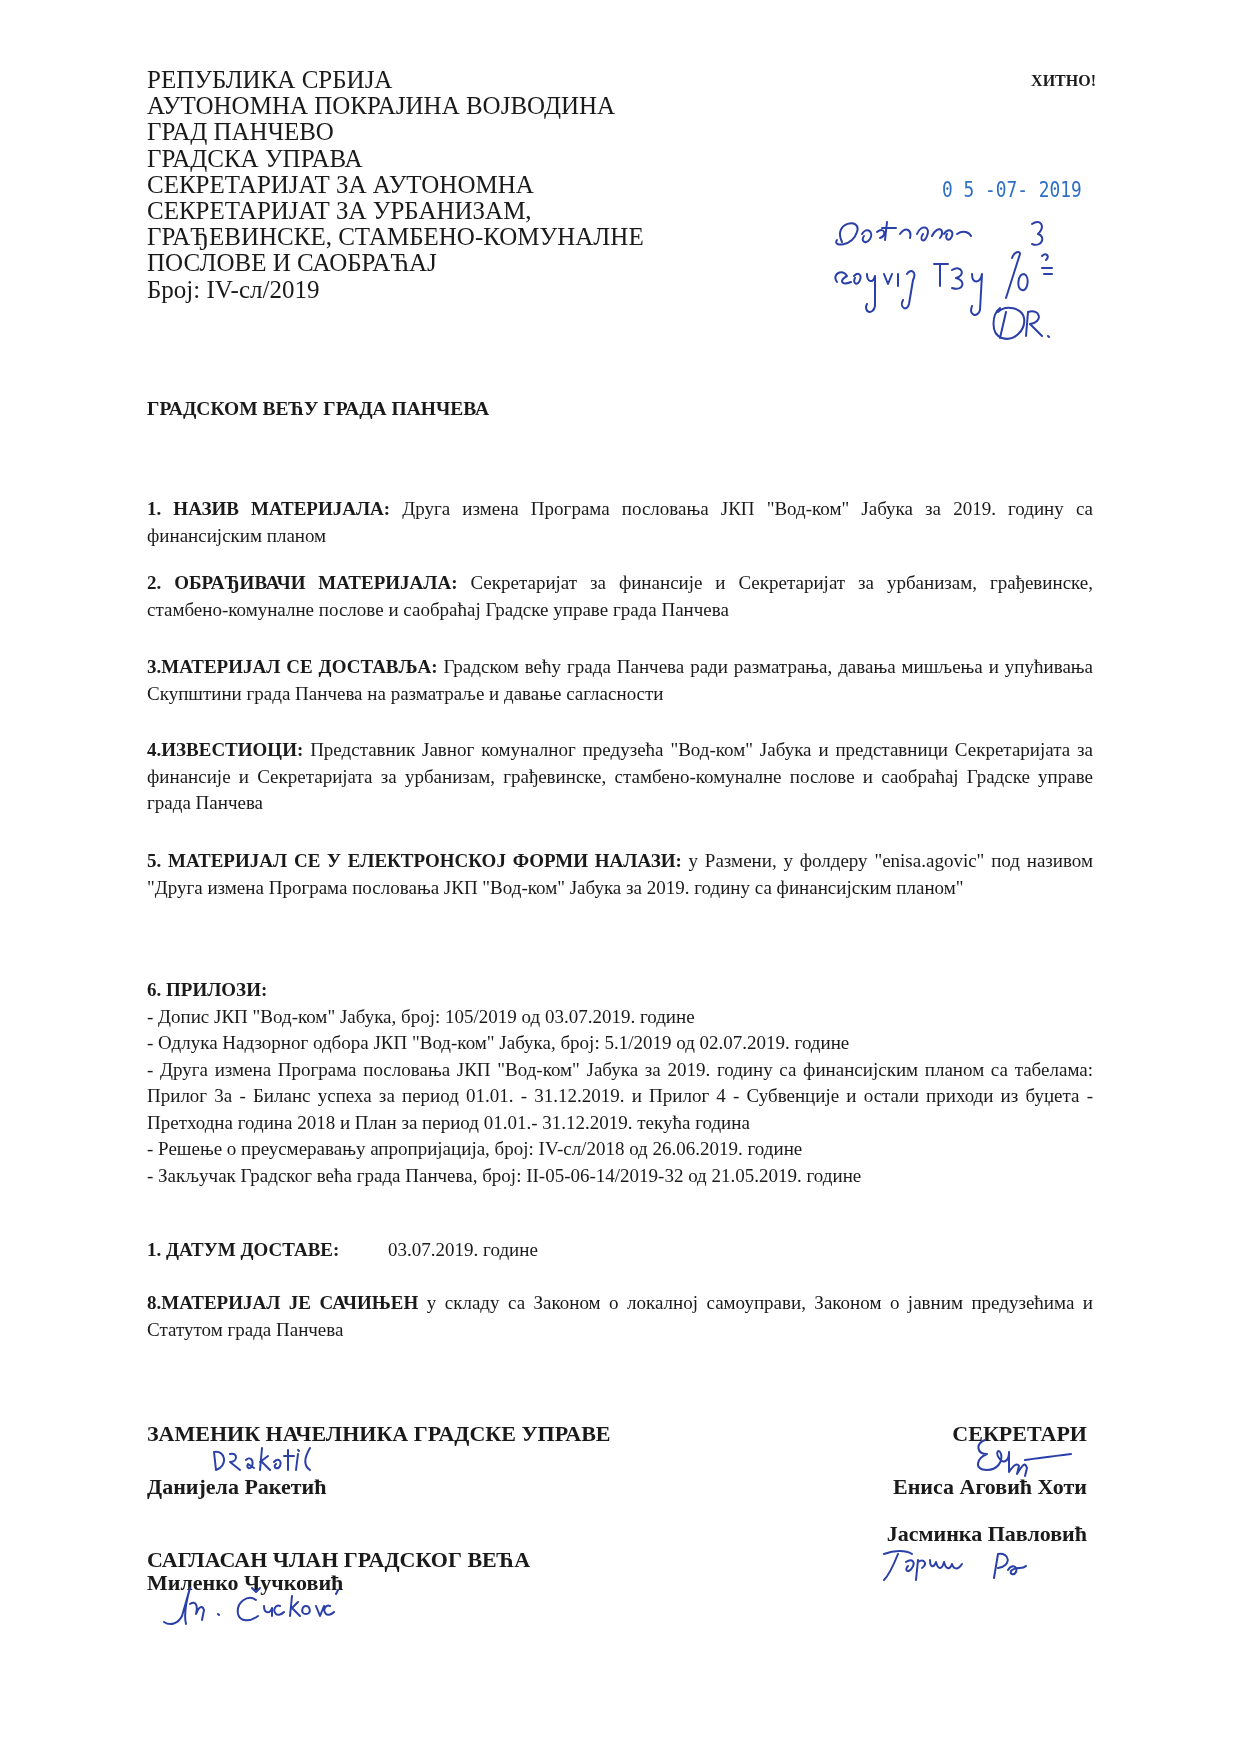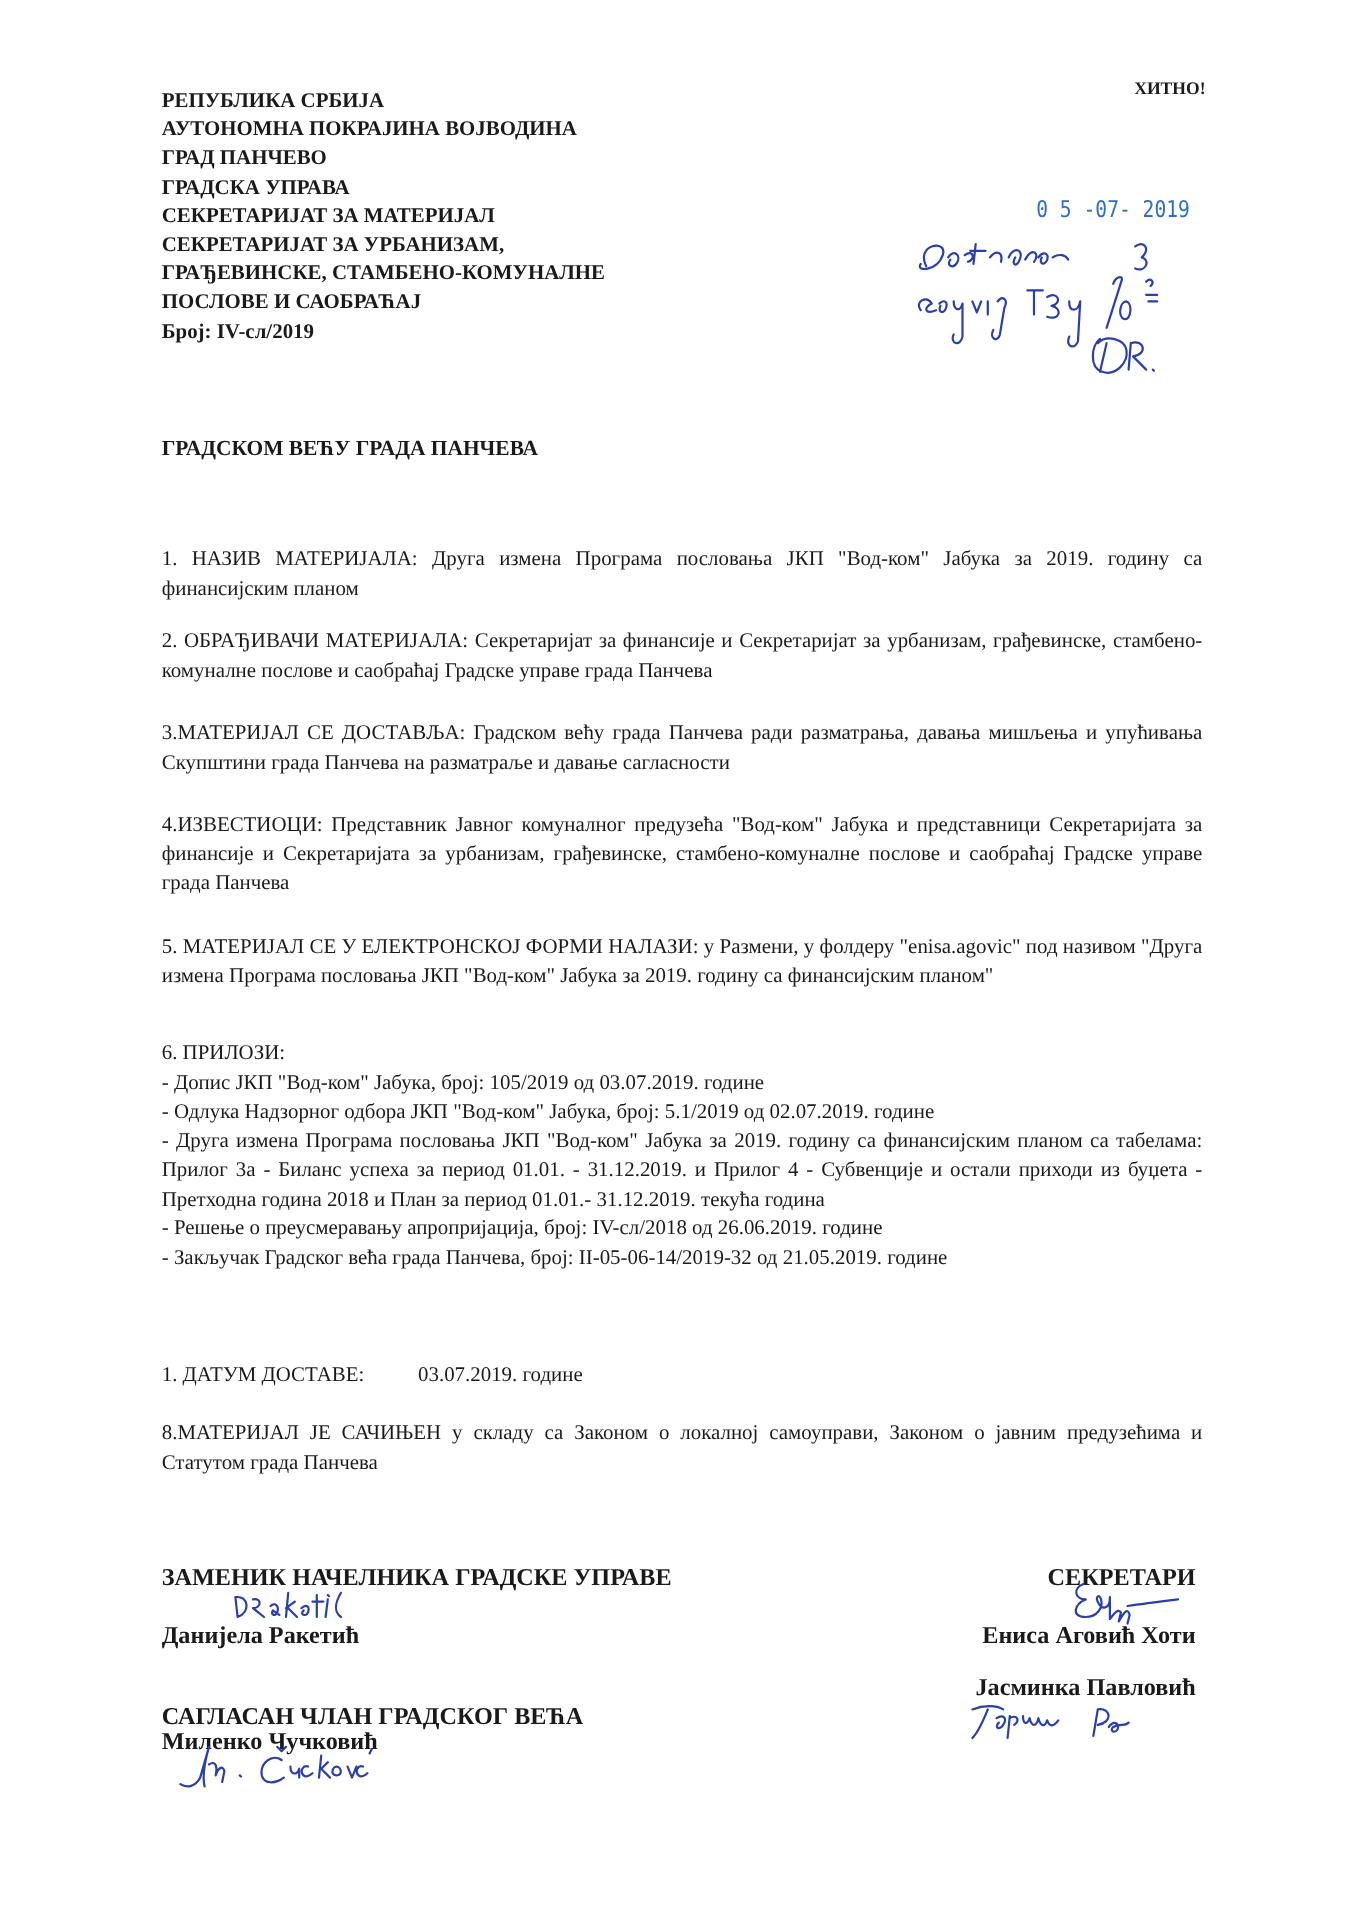--- a/index.html
+++ b/index.html
@@ -1,44 +1,44 @@
 <!DOCTYPE html>
 <html><head>
   <meta charset="utf-8">
   <style>
     html, body { margin: 0; padding: 0; background: #ffffff; }
     body {
       width: 1240px; height: 1752px; position: relative; overflow: hidden;
       font-family: "Liberation Serif", "DejaVu Serif", serif; color: #1a1a1a;
     }
     .abs { position: absolute; }
-    .hdr { left: 147px; top: 79px; font-weight: bold; font-size: 19px; line-height: 26.2px; }
+    .hdr { left: 147px; top: 67px; font-weight: normal; font-size: 25px; line-height: 26.2px; }
     .hdr div { white-space: nowrap; }
     .urgent { right: 144px; top: 72px; font-weight: bold; font-size: 16px; }
     .stamp { left: 942px; top: 178px; font-family: "DejaVu Sans Mono", monospace; font-size: 21px; color: #2e6fc4; letter-spacing: 0px; transform: scaleX(0.85); transform-origin: left; }
     .recipient { left: 147px; top: 398px; font-weight: bold; font-size: 19.5px; }
     .body {
       left: 147px; width: 946px; font-size: 19px; line-height: 26.5px; text-align: justify;
       font-family: "Liberation Serif", serif;
     }
-    .body .lbl { font-weight: normal; }
+    .body .lbl { font-weight: bold; margin-top: 32px; }
     .sig { font-weight: bold; font-size: 22px; white-space: nowrap; }
     .sig-right { text-align: right; }
     svg.hand { position: absolute; overflow: visible; }
     svg.hand path { fill: none; stroke: #2a3fa8; stroke-width: 2; stroke-linecap: round; stroke-linejoin: round; }
   </style>
 </head>
 <body>
 
 <div class="abs hdr">
   <div>РЕПУБЛИКА СРБИЈА</div>
   <div>АУТОНОМНА ПОКРАЈИНА ВОЈВОДИНА</div>
   <div>ГРАД ПАНЧЕВО</div>
   <div>ГРАДСКА УПРАВА</div>
-  <div>СЕКРЕТАРИЈАТ ЗА МАТЕРИЈАЛ</div>
+  <div>СЕКРЕТАРИЈАТ ЗА АУТОНОМНА</div>
   <div>СЕКРЕТАРИЈАТ ЗА УРБАНИЗАМ,</div>
   <div>ГРАЂЕВИНСКЕ, СТАМБЕНО-КОМУНАЛНЕ</div>
   <div>ПОСЛОВЕ И САОБРАЋАЈ</div>
   <div>Број: IV-сл/2019</div>
 </div>
 
 <div class="abs urgent">ХИТНО!</div>
 
 <div class="abs stamp">0 5 -07- 2019</div>
 <svg class="hand" style="left:822px; top:212px;" width="270" height="140" viewBox="0 0 270 140">

